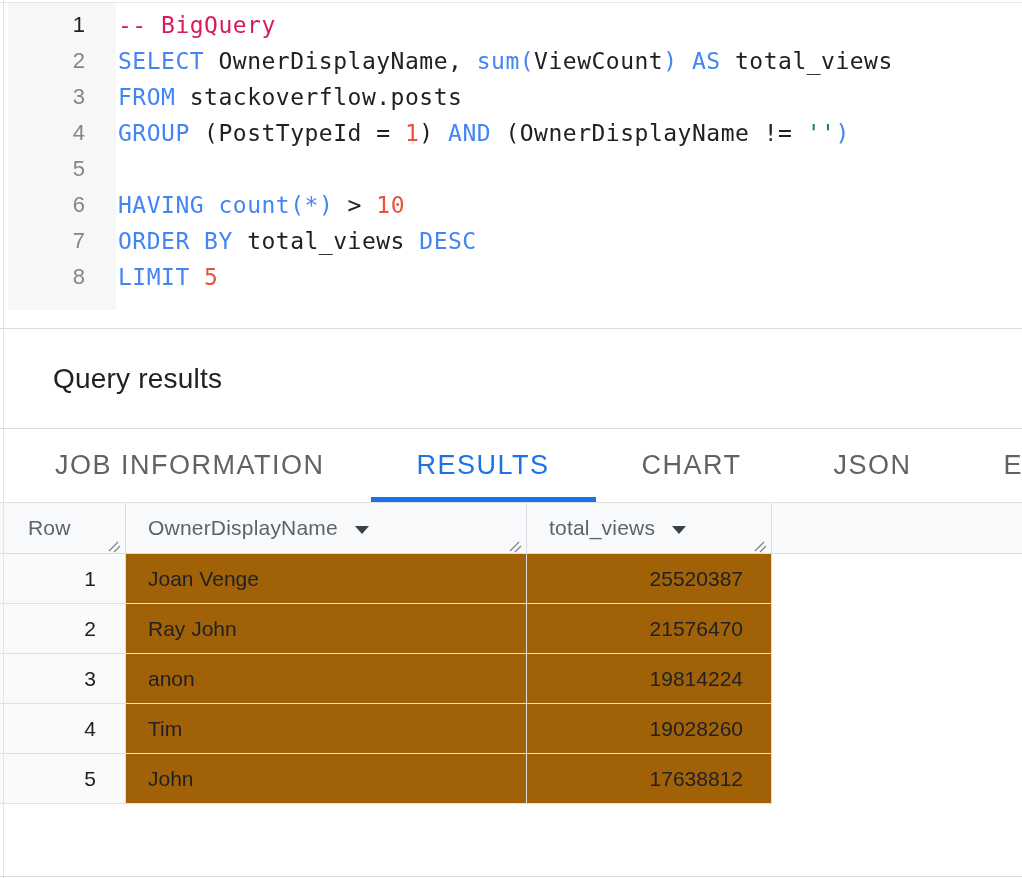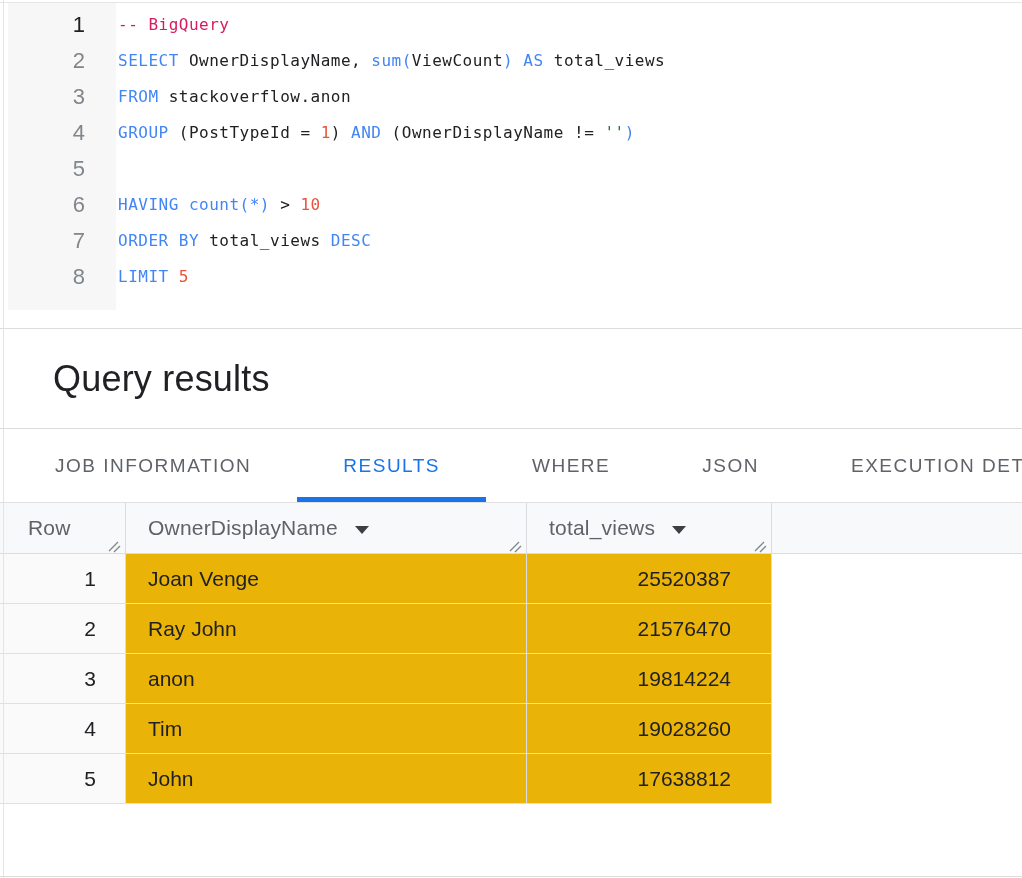--- a/index.html
+++ b/index.html
@@ -22,44 +22,44 @@
   .code-lines { position:absolute; top:4px; left:8px; right:0; }
   .code-line { display:flex; height:36px; line-height:36px; white-space:pre; }
   .line-number {
     width:77px; flex:0 0 77px; text-align:right; color:#80868b;
     font-size:22px; font-family:"Liberation Sans","DejaVu Sans",sans-serif;
   }
   .line-number.active { color:#202124; }
   .line-code {
     padding-left:33px;
     font-family:"DejaVu Sans Mono","Liberation Mono",monospace;
-    font-size:16px; letter-spacing:0.5px; color:#202124;
+    font-size:23px; letter-spacing:0.5px; color:#202124;
   }
   .tok-kw  { color:#4285f4; }
   .tok-num { color:#e8533a; }
   .tok-str { color:#188038; }
   .tok-cm  { color:#d81b60; }
   .tok-pl  { color:#202124; }
 
   
   .results-header {
     position:absolute; top:329px; left:0; width:100%; height:100px;
     border-bottom:1px solid #dadce0; display:flex; align-items:center; padding-left:53px;
     background:#fff;
   }
-  .results-title { font-size:36px; font-weight:400; color:#202124; letter-spacing:0.2px; }
+  .results-title { font-size:28px; font-weight:400; color:#202124; letter-spacing:0.2px; }
 
   
   .tabs-bar {
     position:absolute; top:429px; left:0; width:100%; height:73px;
     display:flex; padding-left:9px; overflow:hidden; background:#fff;
   }
   .tab {
     position:relative; display:flex; align-items:center; justify-content:center;
-    padding:0 46px; font-size:19px; font-weight:500; letter-spacing:1.5px;
+    padding:0 46px; font-size:27px; font-weight:500; letter-spacing:1.5px;
     color:#5f6368; white-space:nowrap; cursor:pointer;
   }
   .tab.active { color:#1a73e8; }
   .tab.active::after {
     content:""; position:absolute; left:0; right:0; bottom:0; height:5px; background:#1a73e8;
   }
 
   
   .results-table { position:absolute; top:502px; left:0; width:100%;border-radius:20px; }
   .thead {
@@ -75,55 +75,55 @@
   .th-col { padding-left:22px; }
   .sort-arrow {
     width:0; height:0; margin-left:17px; margin-top:3px;
     border-left:7px solid transparent; border-right:7px solid transparent;
     border-top:8px solid #3c4043;
   }
   .resize-handle { position:absolute; right:3px; bottom:2px; width:16px; height:16px; cursor:col-resize; }
   .trow { display:grid; grid-template-columns:126px 401px 245px 1fr; height:50px; }
   .td {
     display:flex; align-items:center; font-size:21px; color:#202124;
-    border-right:1px solid #dadce0; border-bottom:1px solid #e0e0e0; background:#eab308;
+    border-right:1px solid #dadce0; border-bottom:1px solid #e0e0e0; background:#a16207;
   }
   .td-rownum { justify-content:flex-end; padding-right:29px; background:#fafafa; }
   .td-name { padding-left:22px; }
-  .td-views { justify-content:flex-end; padding-right:40px; }
+  .td-views { justify-content:flex-end; padding-right:28px; }
   .td-filler { border:none; background:transparent; }
 </style>
 </head>
 <body>
 
 <div class="page">
   <div class="left-edge"></div>
 
   <div class="editor-panel">
     <div class="gutter-bg"></div>
     <div class="code-lines">
         <div class="code-line"><span class="line-number active">1</span><span class="line-code"><span class="tok-cm">-- BigQuery</span></span></div>
         <div class="code-line"><span class="line-number">2</span><span class="line-code"><span class="tok-kw">SELECT</span><span class="tok-pl"> OwnerDisplayName, </span><span class="tok-kw">sum(</span><span class="tok-pl">ViewCount</span><span class="tok-kw">)</span><span class="tok-pl"> </span><span class="tok-kw">AS</span><span class="tok-pl"> total_views</span></span></div>
-        <div class="code-line"><span class="line-number">3</span><span class="line-code"><span class="tok-kw">FROM</span><span class="tok-pl"> stackoverflow.anon</span></span></div>
+        <div class="code-line"><span class="line-number">3</span><span class="line-code"><span class="tok-kw">FROM</span><span class="tok-pl"> stackoverflow.posts</span></span></div>
         <div class="code-line"><span class="line-number">4</span><span class="line-code"><span class="tok-kw">GROUP</span><span class="tok-pl"> (PostTypeId = </span><span class="tok-num">1</span><span class="tok-pl">) </span><span class="tok-kw">AND</span><span class="tok-pl"> (OwnerDisplayName != </span><span class="tok-str">''</span><span class="tok-kw">)</span></span></div>
         <div class="code-line"><span class="line-number">5</span></div>
         <div class="code-line"><span class="line-number">6</span><span class="line-code"><span class="tok-kw">HAVING</span><span class="tok-pl"> </span><span class="tok-kw">count(*)</span><span class="tok-pl"> &gt; </span><span class="tok-num">10</span></span></div>
         <div class="code-line"><span class="line-number">7</span><span class="line-code"><span class="tok-kw">ORDER BY</span><span class="tok-pl"> total_views </span><span class="tok-kw">DESC</span></span></div>
         <div class="code-line"><span class="line-number">8</span><span class="line-code"><span class="tok-kw">LIMIT</span><span class="tok-pl"> </span><span class="tok-num">5</span></span></div>
       </div>
   </div>
 
   <div class="results-header">
     <div class="results-title">Query results</div>
   </div>
 
   <div class="tabs-bar">
       <div class="tab">JOB INFORMATION</div>
       <div class="tab active">RESULTS</div>
-      <div class="tab">WHERE</div>
+      <div class="tab">CHART</div>
       <div class="tab">JSON</div>
       <div class="tab">EXECUTION DETAILS</div>
     </div>
 
   <div class="results-table">
     <div class="thead">
         <div class="th bordered th-row">
           <span>Row</span>
           <span class="resize-handle"><svg width="16" height="16" viewBox="0 0 16 16">
               <path d="M3 13 L12 4 M8 14 L14 8" stroke="#80868b" stroke-width="1.3" fill="none"></path>

